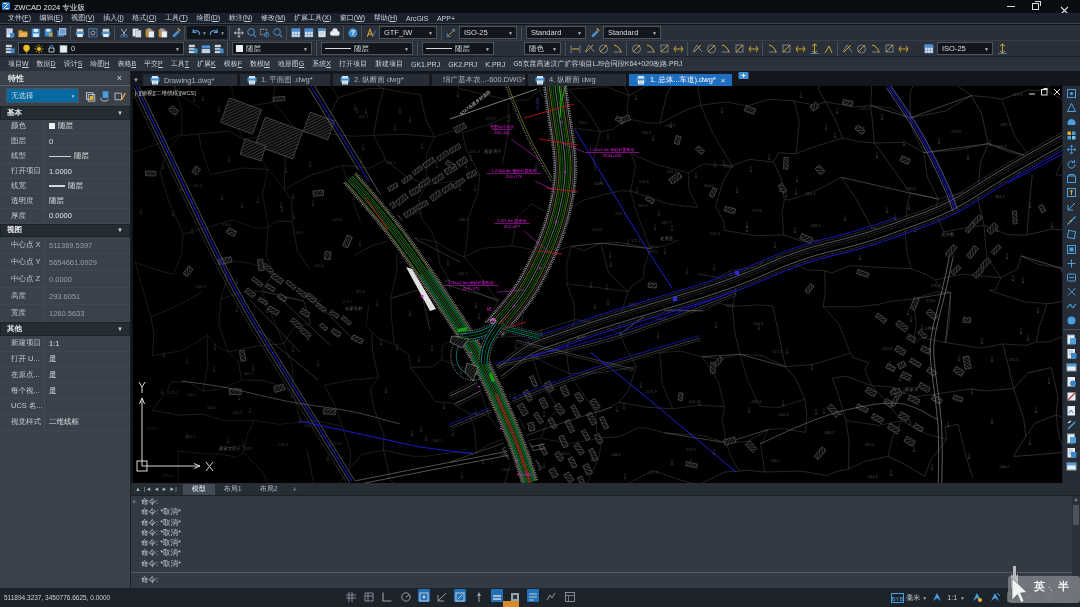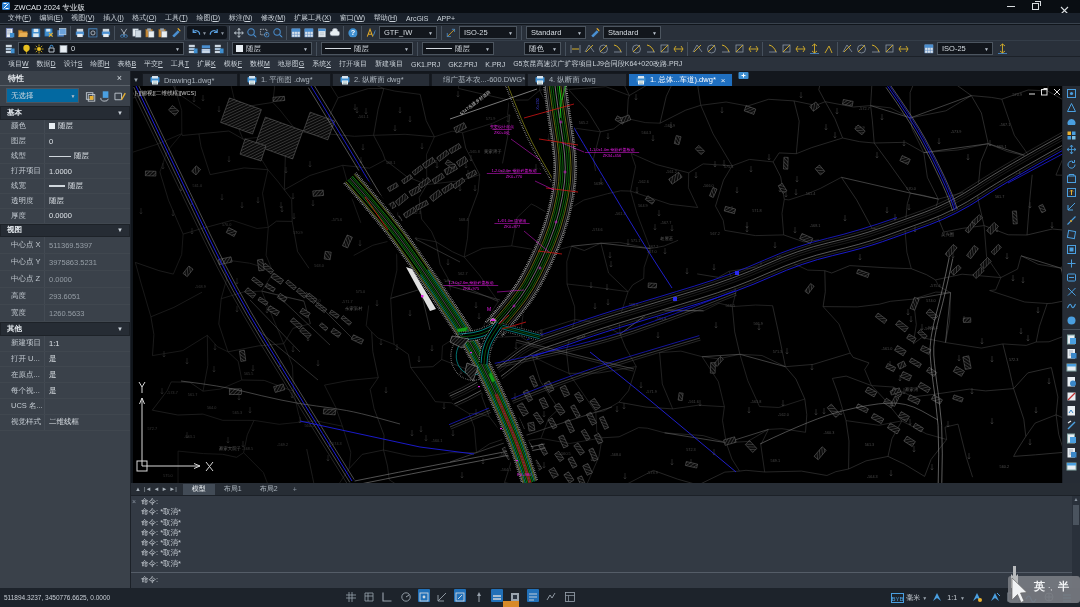--- a/index.html
+++ b/index.html
@@ -661,21 +661,21 @@
         </div>
 <div class="prow" style="height:17px">
           <div class="plab">中心点 X</div>
           <div class="pval">
             <span style="color:#969ea6">511369.5397</span>
           </div>
         </div>
 <div class="prow" style="height:17px">
           <div class="plab">中心点 Y</div>
           <div class="pval">
-            <span style="color:#969ea6">3975863.5231</span>
+            <span style="color:#969ea6">5654661.0929</span>
           </div>
         </div>
 <div class="prow" style="height:17px">
           <div class="plab">中心点 Z</div>
           <div class="pval">
             <span style="color:#969ea6">0.0000</span>
           </div>
         </div>
 <div class="prow" style="height:17px">
           <div class="plab">高度</div>

